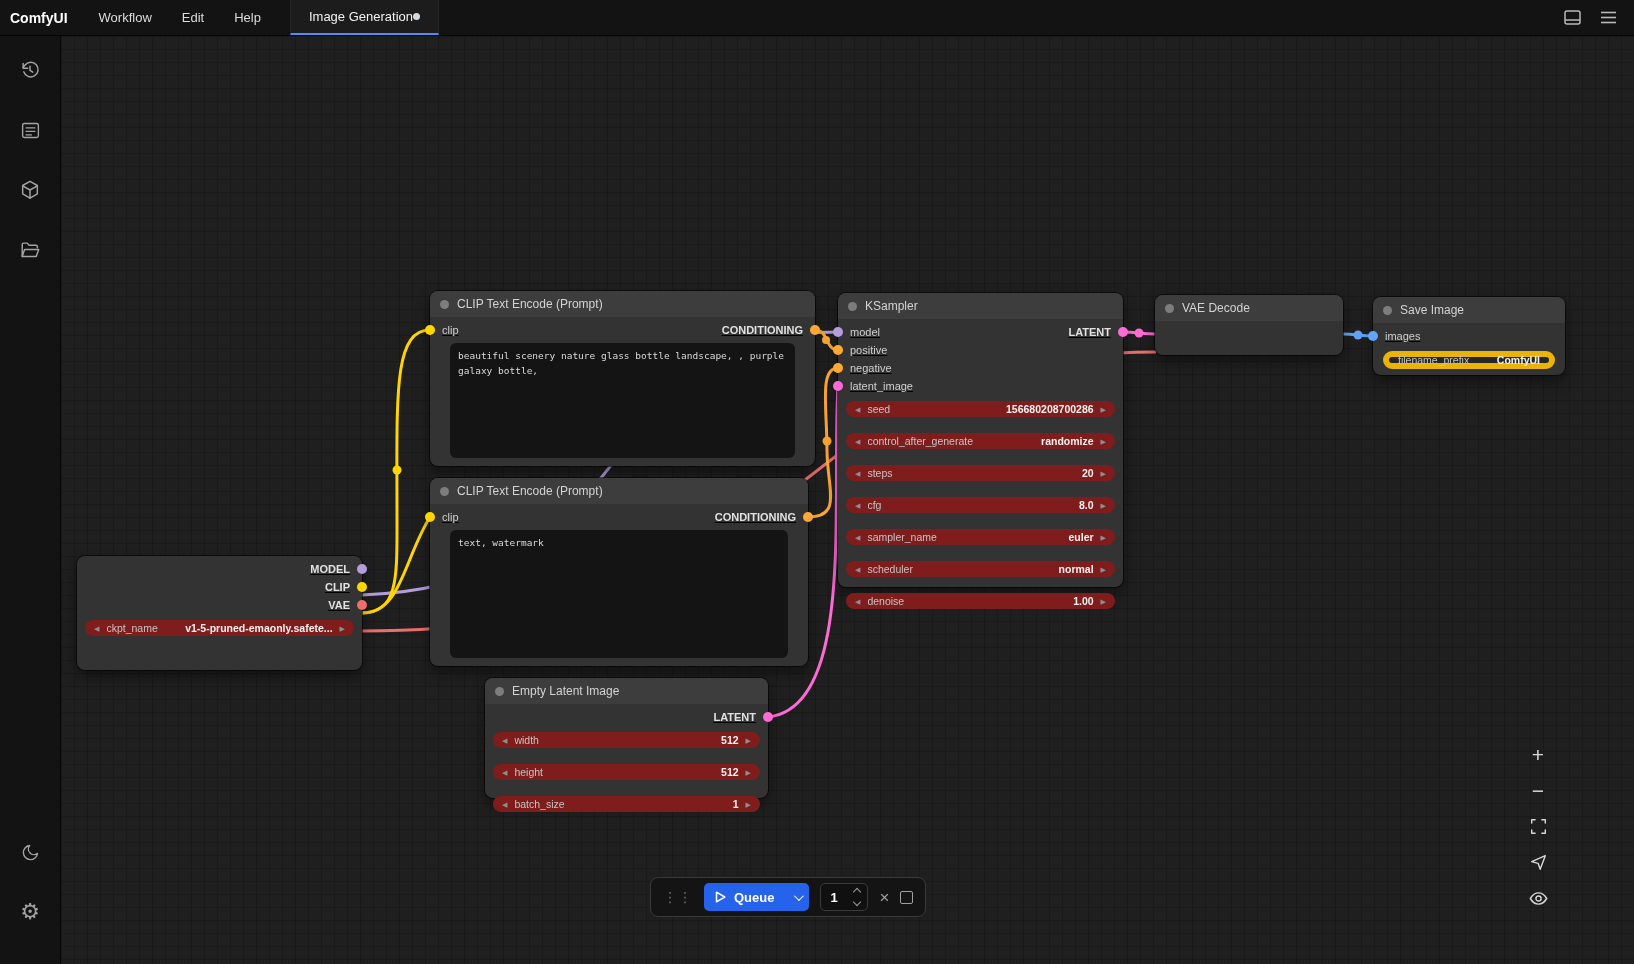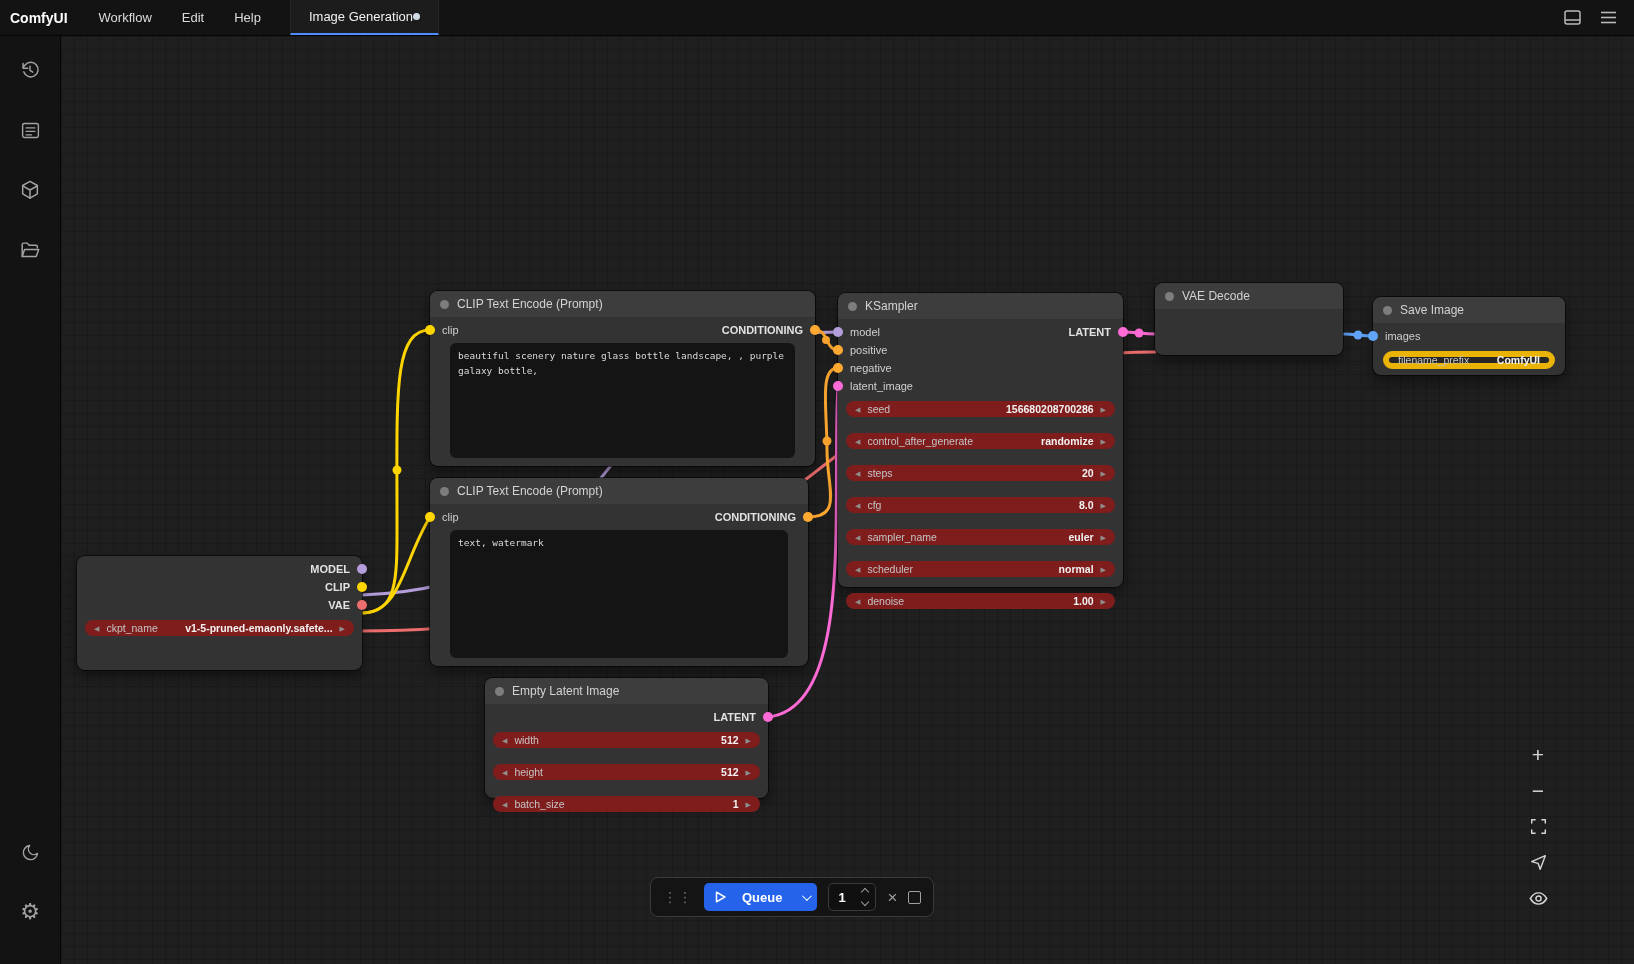--- a/index.html
+++ b/index.html
@@ -39,21 +39,21 @@
   svg.links path { fill:none; stroke-width:3; stroke-linecap:round; }
 
   
   .node { position:absolute; z-index:2; background:#333333; border-radius:8px;
           box-shadow:0 0 0 1px rgba(0,0,0,0.55), 0 6px 14px rgba(0,0,0,0.45); }
   .node-header { height:26px; background:#3d3d3d; border-radius:8px 8px 0 0; display:flex; align-items:center;
                  gap:8px; padding:0 10px; cursor:move; }
   .node-dot { width:9px; height:9px; border-radius:50%; background:#7d7d7d; flex:none; }
   .node-title { color:#d3d3d3; font-size:12px; white-space:nowrap; }
   .node-body { padding-top:4px; }
-  .srow { position:relative; height:18px; display:flex; align-items:center; padding:0 12px; }
+  .srow { position:relative; height:18px; display:flex; align-items:center; padding:0 12px;text-decoration:underline; }
   .slot-in { color:#cfcfcf; font-size:11px; }
   .slot-out { color:#e2e2e2; font-size:11px; font-weight:bold; margin-left:auto; }
   .pdot { position:absolute; top:50%; width:10px; height:10px; border-radius:50%; transform:translateY(-50%);
           cursor:crosshair; }
   .pdot.in  { left:-5px; }
   .pdot.out { right:-5px; }
   .c-model  { background:#b39ddb; }
   .c-clip   { background:#ffd500; }
   .c-vae    { background:#ee6e6e; }
   .c-cond   { background:#ffa931; }
@@ -71,21 +71,21 @@
 
   .prompt-box { margin:4px 20px 8px; background:#141414; border-radius:6px; padding:6px 8px; color:#dadada;
                 font-family:"DejaVu Sans Mono", monospace; font-size:9.5px; line-height:1.55; cursor:text; }
 
   
   .queue-bar { position:absolute; left:650px; top:877px; height:40px; z-index:50; display:flex; align-items:center;
                gap:11px; background:#141414; border:1px solid #3a3a3a; border-radius:8px; padding:0 12px; }
   .drag-handle { color:#707070; font-size:14px; letter-spacing:1px; cursor:grab; }
   .queue-btn { height:28px; background:#2563eb; border-radius:5px; display:flex; align-items:stretch; color:#fff;
                overflow:hidden; cursor:pointer; }
-  .queue-main { display:flex; align-items:center; gap:16px; padding:0 11px; font-size:13px; font-weight:bold; }
+  .queue-main { display:flex; align-items:center; gap:8px; padding:0 11px; font-size:13px; font-weight:bold; }
   .queue-chevron { display:flex; align-items:center; justify-content:center; width:24px; }
   .chev { width:7px; height:7px; border-right:1.6px solid #fff; border-bottom:1.6px solid #fff;
           transform:rotate(45deg) translateY(-2px); }
   .count-box { height:28px; width:48px; background:#101010; border:1px solid #3a3a3a; border-radius:5px;
                display:flex; align-items:center; }
   .count-value { color:#fff; font-size:13px; font-weight:bold; padding-left:9px; flex:1; }
   .steppers { display:flex; flex-direction:column; gap:4px; padding-right:7px; }
   .stepc { width:6px; height:6px; border-right:1.4px solid #9a9a9a; border-bottom:1.4px solid #9a9a9a; }
   .step-up   { transform:rotate(-135deg); }
   .step-down { transform:rotate(45deg); }
@@ -344,21 +344,21 @@
         </div>
         <div class="widget">
           <span class="warrow-l"></span>
           <span class="wlabel">denoise</span>
           <span class="wvalue">1.00</span>
           <span class="warrow-r"></span>
         </div>
       </div>
     </div>
 
-    <div class="node" style="left:1094px; top:247px; width:188px; height:72px;">
+    <div class="node" style="left:1094px; top:259px; width:188px; height:60px;">
       <div class="node-header">
         <span class="node-dot"></span>
         <span class="node-title">VAE Decode</span>
       </div>
     </div>
 
     <div class="node" style="left:1312px; top:261px; width:192px; height:78px;">
       <div class="node-header">
         <span class="node-dot"></span>
         <span class="node-title">Save Image</span>

